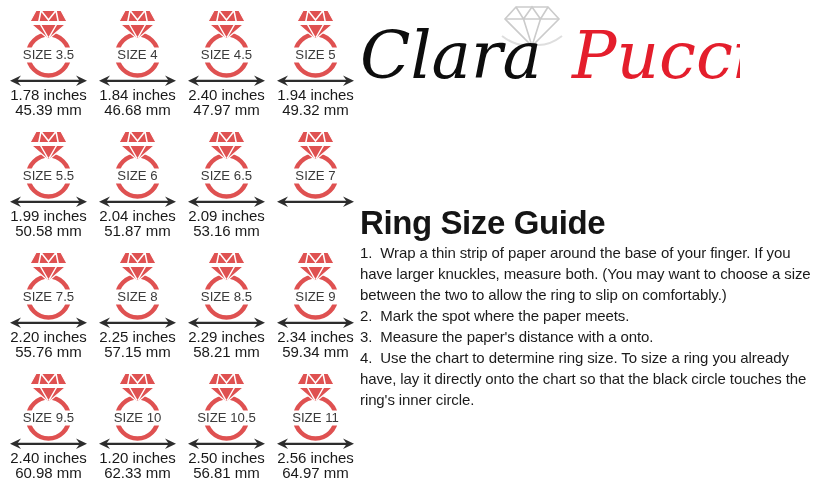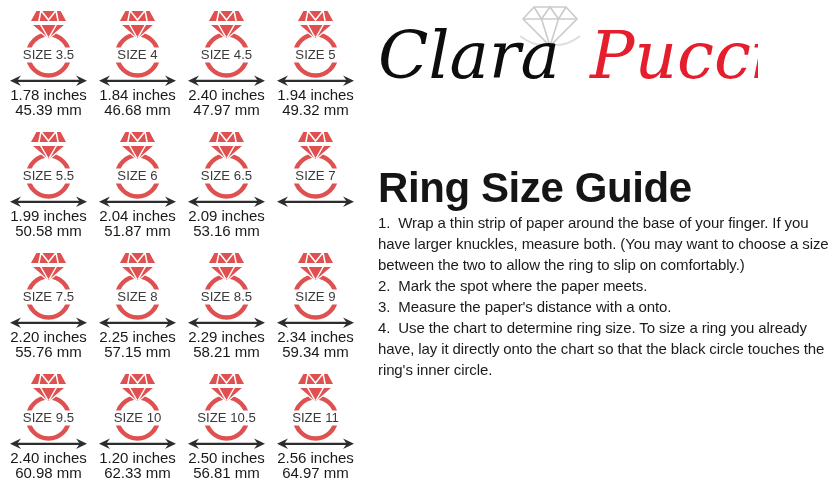--- a/index.html
+++ b/index.html
@@ -23,27 +23,27 @@
   .band{fill:none;stroke:var(--ring-red);stroke-width:4.5px;}
   .facet{fill:var(--ring-red);stroke:#fff;stroke-width:1.2px;}
   .facet-line{fill:none;stroke:#fff;stroke-width:1.5px;}
   .label-bg{fill:#fff;}
   .size-text{font:13.2px "Liberation Sans",sans-serif;fill:#3b3b3b;}
   .arrow-line{stroke:var(--arrow-black);stroke-width:2.2px;}
   .arrow-head{fill:var(--arrow-black);}
   .measure{margin-top:1px;text-align:center;font-size:15px;line-height:15px;color:#191919;}
 
   
-  .right-col{position:absolute;left:378px;top:0;width:458px;}
+  .right-col{position:absolute;left:360px;top:0;width:458px;}
   .logo{display:block;margin-top:4px;width:380px;height:88px;}
   .logo-first{font:italic 66px "DejaVu Serif",serif;fill:#0d0d0d;}
   .logo-second{font:italic 66px "DejaVu Serif",serif;fill:var(--brand-red);}
   .logo-diamond{fill:none;stroke:var(--diamond-gray);stroke-width:1.6px;}
   .logo-wisp{fill:none;stroke:#dedede;stroke-width:2px;}
-  .page-title{margin-top:72px;font-size:42px;font-weight:700;letter-spacing:-0.4px;color:#151515;font-family:"Liberation Sans",sans-serif;}
+  .page-title{margin-top:112px;font-size:33px;font-weight:700;letter-spacing:-0.4px;color:#151515;font-family:"Liberation Sans",sans-serif;}
   .steps{width:458px;}
   .step{font-size:15px;line-height:21px;letter-spacing:-0.1px;color:var(--text-black);}
   .step-1{margin-top:0;}
   .step + .step{}
   .num{padding-right:8px;}
 </style>
 </head>
 <body>
 
 <div class="canvas">

